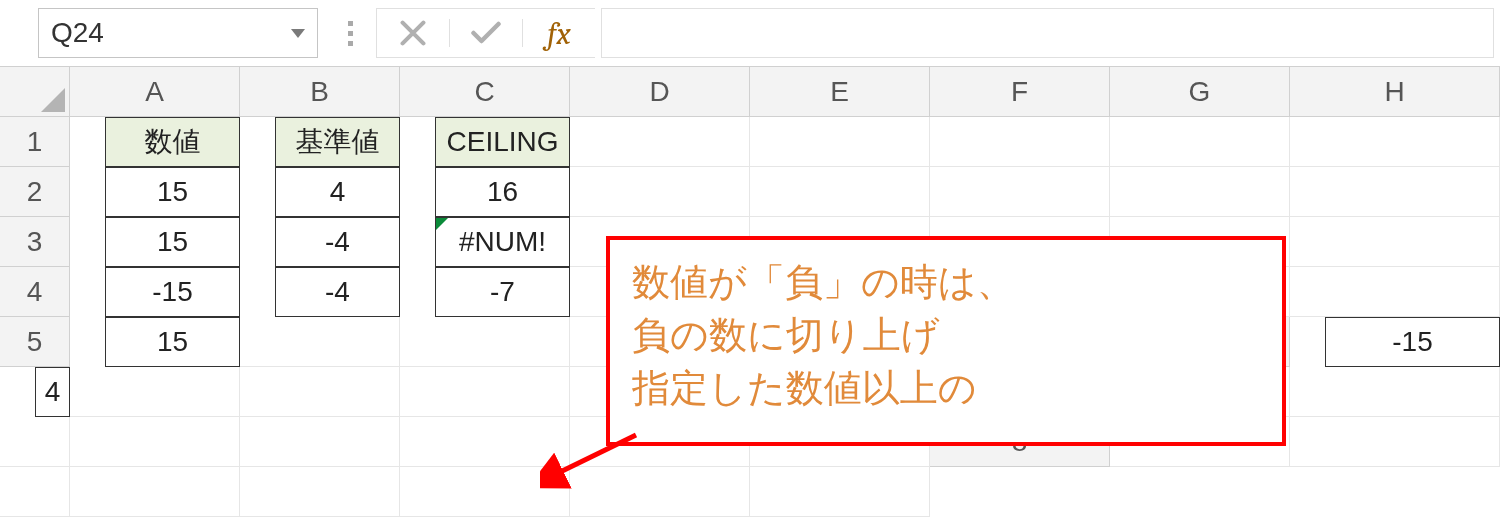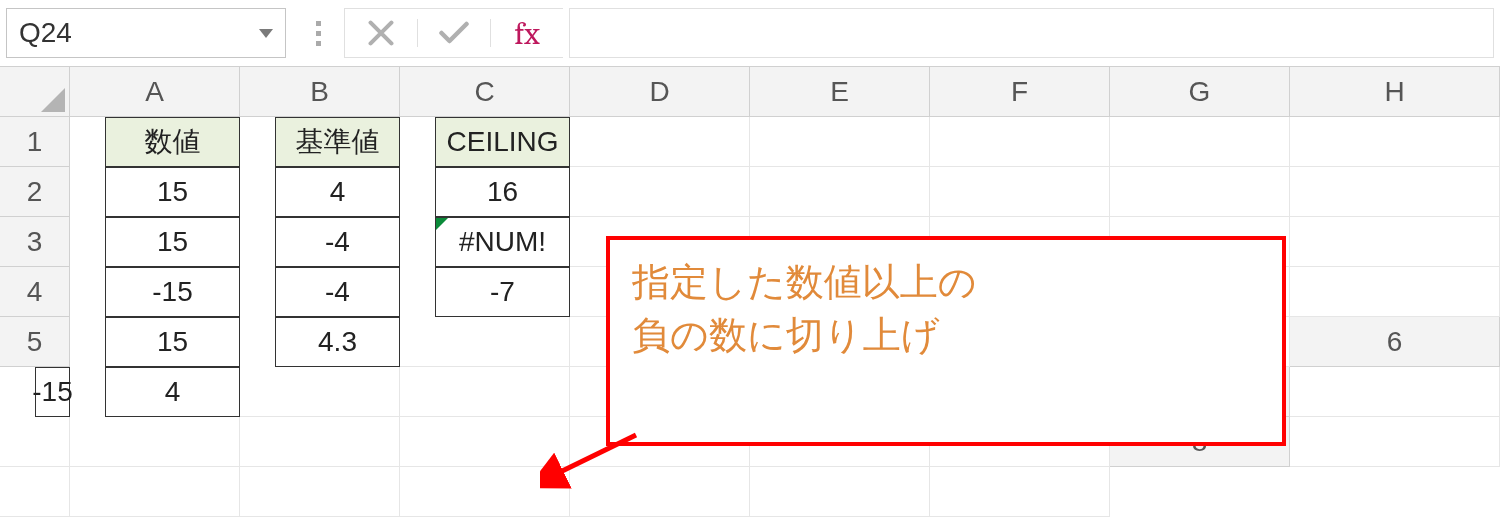--- a/index.html
+++ b/index.html
@@ -12,20 +12,21 @@
     overflow: hidden;
     color: #333;
   }
   
   .formula-bar {
     display: flex;
     align-items: stretch;
     height: 66px;
     border-bottom: 1px solid #d0d0d0;
     background: #ffffff;
+    padding-left: 32px;
   }
   .name-box-wrap {
     display: flex;
     align-items: center;
     border: 1px solid #c5c5c5;
     margin: 8px 6px;
     width: 254px;
     padding: 0 12px;
     font-size: 28px;
     color: #333;
@@ -48,22 +49,23 @@
   .fx-btn {
     width: 72px;
     display: flex;
     align-items: center;
     justify-content: center;
     font-size: 30px;
     color: #b0b0b0;
     user-select: none;
   }
   .fx-btn.fxitalic {
+    font-style: italic;
     font-family: "Cambria", "Times New Roman", serif;
-    color: #be185d;
+    color: #a16207;
     font-size: 32px;
   }
   .fx-divider {
     width: 1px; height: 60%;
     background: #e0e0e0;
   }
   .formula-input {
     flex: 1;
     margin: 8px 6px 8px 0;
     border: 1px solid #e0e0e0;
@@ -261,21 +263,20 @@
   <div class="cell data align-c">-4</div>
   <div class="cell data align-c">-7</div>
   <div class="cell"></div>
   <div class="cell"></div>
   <div class="cell"></div>
   <div class="cell"></div>
   <div class="cell"></div>
 
   <div class="row-h">5</div>
   <div class="cell data align-c">15</div>
-  <div class="cell data align-c">4.3</div>
   <div class="cell"></div>
   <div class="cell"></div>
   <div class="cell"></div>
   <div class="cell"></div>
   <div class="cell"></div>
 
   <div class="row-h">6</div>
   <div class="cell data align-c">-15</div>
   <div class="cell data align-c">4</div>
   <div class="cell"></div>
@@ -298,22 +299,23 @@
   <div class="cell"></div>
   <div class="cell"></div>
   <div class="cell"></div>
   <div class="cell"></div>
   <div class="cell"></div>
   <div class="cell"></div>
   <div class="cell"></div>
   <div class="cell"></div>
 
   <div class="callout">
+    <div>数値が「負」の時は、</div>
+    <div>負の数に切り上げ</div>
     <div>指定した数値以上の</div>
-    <div>負の数に切り上げ</div>
   </div>
 
   <svg class="arrow-svg" viewBox="0 0 110 60">
     <defs>
       <marker id="ah" markerWidth="8" markerHeight="8" refX="2" refY="4" orient="auto">
         <polygon points="0,0 8,4 0,8" fill="#ff0000"></polygon>
       </marker>
     </defs>
     <line x1="96" y1="4" x2="14" y2="44" stroke="#ff0000" stroke-width="5" marker-end="url(#ah)"></line>
   </svg>

